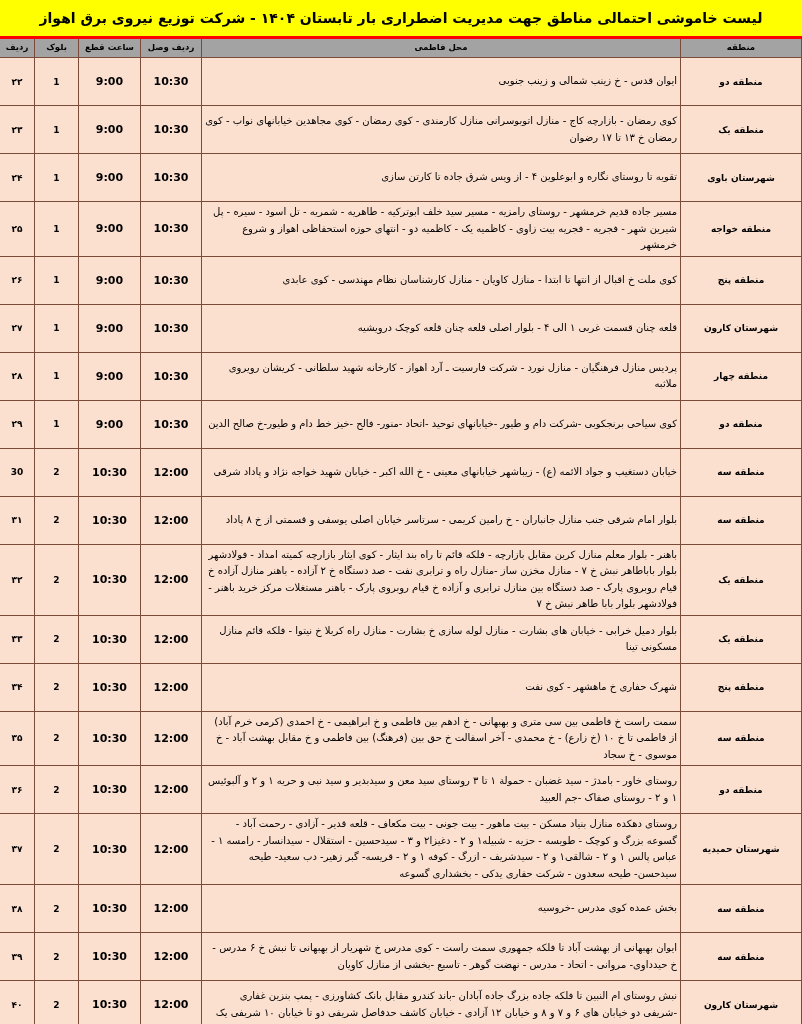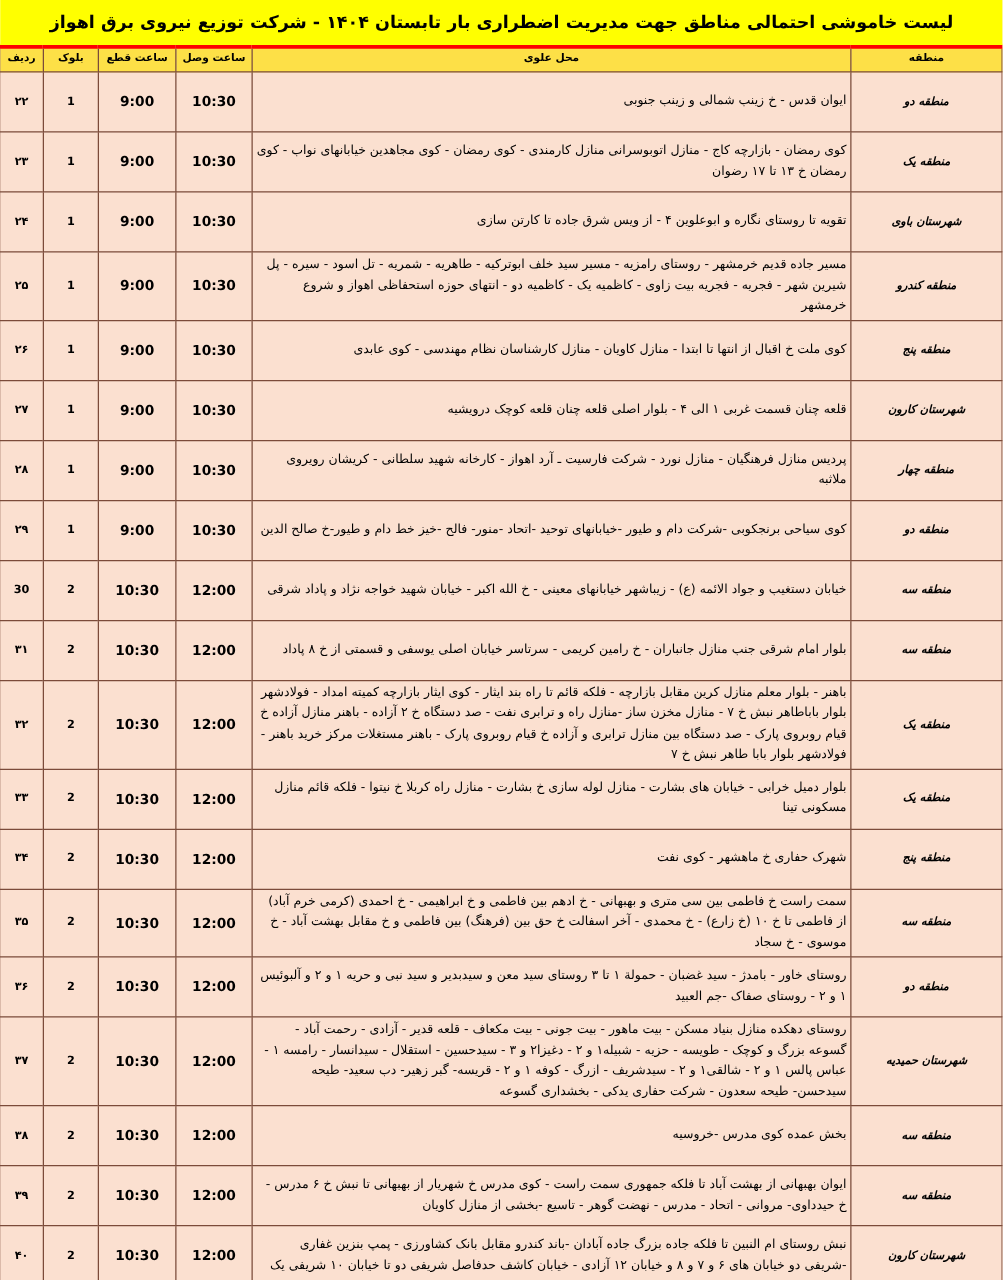--- a/index.html
+++ b/index.html
@@ -76,21 +76,21 @@
     padding: 2px 3px;
   }
 
   
   table.outage thead th {
     height: 20px;
     font-size: 8.5px;
     font-weight: bold;
     color: #000000;
     text-align: center;
-    background: #fde047;
+    background: #a3a3a3;
     border-top: 3px solid #fe0000;
     padding: 1px 2px;
     line-height: 1.1;
   }
 
   
   td.cell-radif,
   td.cell-block {
     text-align: center;
     font-size: 9px;
@@ -109,21 +109,20 @@
     font-size: 10px;
     line-height: 1.65;
     color: #000000;
     padding: 4px 8px;
   }
   td.cell-region {
     text-align: center;
     font-size: 9px;
     font-weight: bold;
     color: #000000;
-    font-style: italic;
   }
 
   tr.data-row { height: 48px; }
 </style>
 </head>
 <body>
 
 <div class="sheet">
 
   <div class="title-banner">
@@ -136,22 +135,22 @@
       <col class="c-region">
       <col class="c-place">
       <col class="c-on">
       <col class="c-off">
       <col class="c-block">
       <col class="c-radif">
     </colgroup>
     <thead>
       <tr>
         <th>منطقه</th>
-        <th>محل علوی</th>
-        <th>ساعت وصل</th>
+        <th>محل فاطمی</th>
+        <th>ردیف وصل</th>
         <th>ساعت قطع</th>
         <th>بلوک</th>
         <th>ردیف</th>
       </tr>
     </thead>
     <tbody id="table-body">
         <tr class="data-row">
           <td class="cell-region">منطقه دو</td>
           <td class="cell-place">ایوان قدس - خ زینب شمالی و زینب جنوبی</td>
           <td class="cell-time">10:30</td>
@@ -169,21 +168,21 @@
         </tr>
         <tr class="data-row">
           <td class="cell-region">شهرستان باوی</td>
           <td class="cell-place">تقویه تا روستای نگاره و ابوعلوین ۴ - از ویس شرق جاده تا کارتن سازی</td>
           <td class="cell-time">10:30</td>
           <td class="cell-time">9:00</td>
           <td class="cell-block">1</td>
           <td class="cell-radif">۲۴</td>
         </tr>
         <tr class="data-row">
-          <td class="cell-region">منطقه کندرو</td>
+          <td class="cell-region">منطقه خواجه</td>
           <td class="cell-place">مسیر جاده قدیم خرمشهر - روستای رامزیه - مسیر سید خلف ابوترکیه - طاهریه - شمریه - تل اسود - سیره - پل شیرین شهر - فجریه - فجریه بیت زاوی - کاظمیه یک - کاظمیه دو - انتهای حوزه استحفاظی اهواز و شروع خرمشهر</td>
           <td class="cell-time">10:30</td>
           <td class="cell-time">9:00</td>
           <td class="cell-block">1</td>
           <td class="cell-radif">۲۵</td>
         </tr>
         <tr class="data-row">
           <td class="cell-region">منطقه پنج</td>
           <td class="cell-place">کوی ملت خ اقبال از انتها تا ابتدا - منازل کاویان - منازل کارشناسان نظام مهندسی - کوی عابدی</td>
           <td class="cell-time">10:30</td>

